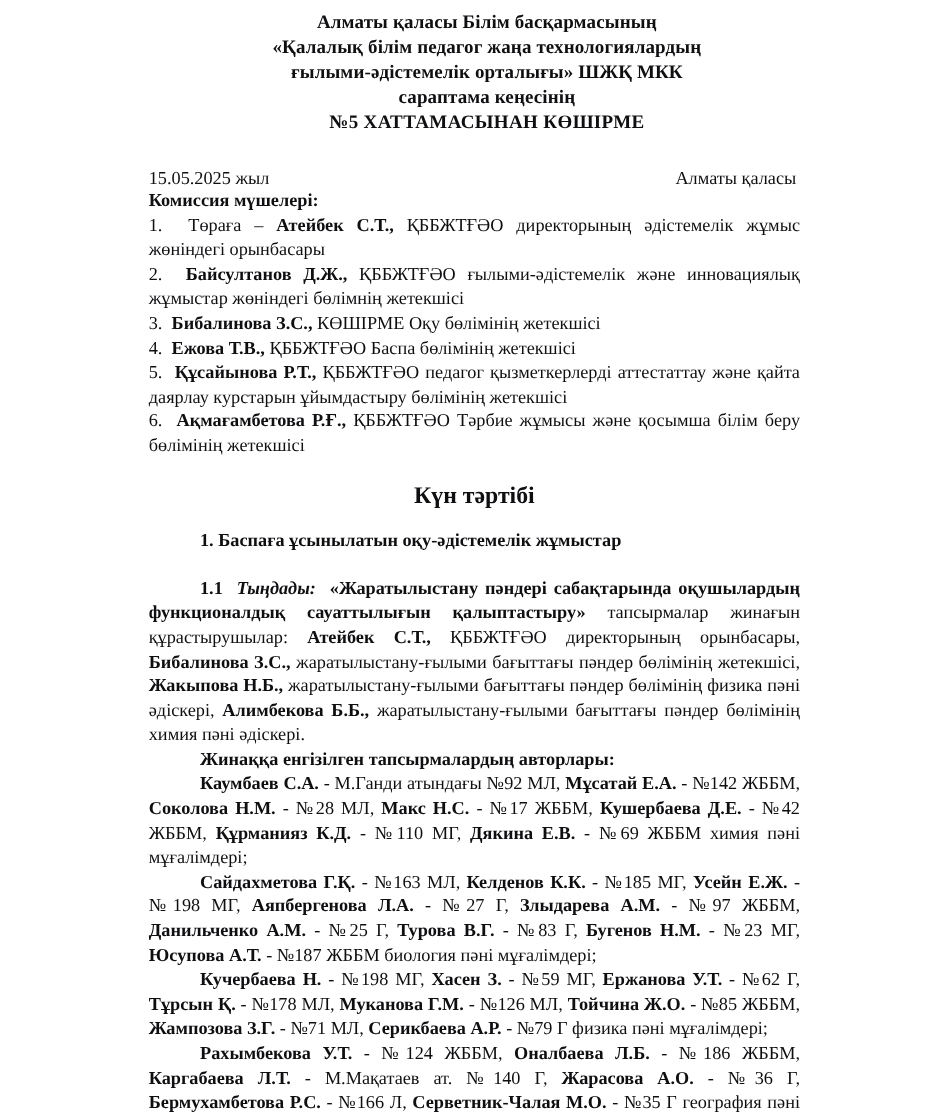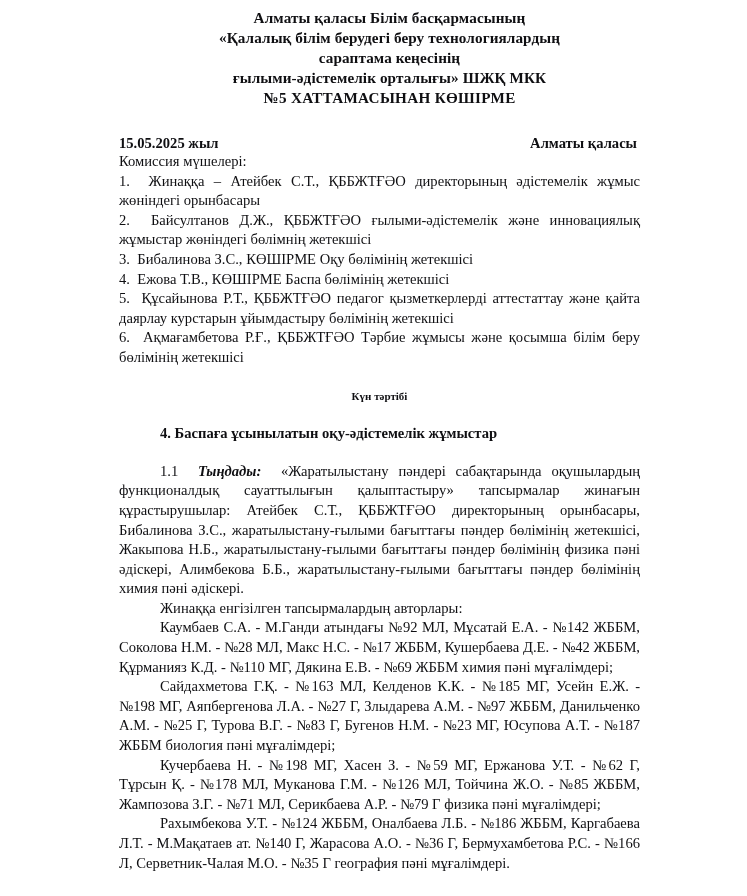--- a/index.html
+++ b/index.html
@@ -34,47 +34,47 @@
     margin: 0 -28px 0 -8px;
   }
   .doc-header .line { display: block; white-space: nowrap; }
   .doc-header .line.caps { letter-spacing: 0.3px; }
 
   
   .date-row {
     display: flex;
     justify-content: space-between;
     align-items: baseline;
-    font-weight: bold;
+    font-weight: normal;
     font-size: 14.6px;
     margin-top: 27px;
     padding-right: 1px;
   }
   .date-row .place { margin-right: 2px; }
 
   
   p.para {
     margin: 0;
     font-size: 14.6px;
     line-height: 19.6px;
     text-align: justify;
     text-justify: inter-word;
     hyphens: none;
   }
   p.para.nojust { text-align: left; }
-  .b { font-weight: normal; }
+  .b { font-weight: bold; }
   .bi { font-weight: bold; font-style: italic; }
 
   .members-title { margin-top: 22px; }
   .member-item { margin-top: 0; }
 
   .center-head {
     text-align: center;
     font-weight: bold;
-    font-size: 11px;
+    font-size: 19px;
     margin: 0;
     line-height: 19.6px;
   }
   .section-title {
     margin: 0;
     font-size: 14.6px;
     line-height: 19.6px;
     font-weight: bold;
     text-indent: 41px;
   }
@@ -82,71 +82,71 @@
   .gap-md { height: 18px; }
   .indent { text-indent: 41px; }
 </style>
 </head>
 <body>
 
 <div class="page">
 
   <div class="doc-header">
     <span class="line">Алматы қаласы Білім басқармасының</span>
-    <span class="line">«Қалалық білім берудегі беру технологиялардың</span>
+    <span class="line">«Қалалық білім педагог жаңа технологиялардың</span>
+    <span class="line">ғылыми-әдістемелік орталығы» ШЖҚ МКК</span>
     <span class="line">сараптама кеңесінің</span>
-    <span class="line">ғылыми-әдістемелік орталығы» ШЖҚ МКК</span>
     <span class="line caps">№5 ХАТТАМАСЫНАН КӨШІРМЕ</span>
   </div>
 
   <div class="date-row">
     <span class="date">15.05.2025 жыл</span>
     <span class="place">Алматы қаласы</span>
   </div>
 
   <p class="para members-title">
     <span class="b">Комиссия мүшелері:</span>
   </p>
 
   <p class="para member-item">
     <span>1.</span>
-    <span>&nbsp;</span><span>Жинаққа – </span><span class="b">Атейбек С.Т.,</span><span> ҚББЖТҒӘО директорының әдістемелік жұмыс жөніндегі орынбасары</span>
+    <span>&nbsp;</span><span>Төраға – </span><span class="b">Атейбек С.Т.,</span><span> ҚББЖТҒӘО директорының әдістемелік жұмыс жөніндегі орынбасары</span>
   </p>
 
   <p class="para member-item">
     <span>2.</span>
     <span>&nbsp;</span><span class="b">Байсултанов Д.Ж.,</span><span> ҚББЖТҒӘО ғылыми-әдістемелік және инновациялық жұмыстар жөніндегі бөлімнің жетекшісі</span>
   </p>
 
   <p class="para member-item nojust">
     <span>3.</span>
     <span>&nbsp;</span><span class="b">Бибалинова З.С.,</span><span> КӨШІРМЕ Оқу бөлімінің жетекшісі</span>
   </p>
 
   <p class="para member-item nojust">
     <span>4.</span>
-    <span>&nbsp;</span><span class="b">Ежова Т.В.,</span><span> КӨШІРМЕ Баспа бөлімінің жетекшісі</span>
+    <span>&nbsp;</span><span class="b">Ежова Т.В.,</span><span> ҚББЖТҒӘО Баспа бөлімінің жетекшісі</span>
   </p>
 
   <p class="para member-item">
     <span>5.</span>
     <span>&nbsp;</span><span class="b">Құсайынова Р.Т.,</span><span> ҚББЖТҒӘО педагог қызметкерлерді аттестаттау және қайта даярлау курстарын ұйымдастыру бөлімінің жетекшісі</span>
   </p>
 
   <p class="para member-item">
     <span>6.</span>
     <span>&nbsp;</span><span class="b">Ақмағамбетова Р.Ғ.,</span><span> ҚББЖТҒӘО Тәрбие жұмысы және қосымша білім беру бөлімінің жетекшісі</span>
   </p>
 
 
   <div class="gap-lg"></div>
   <p class="center-head">Күн тәртібі</p>
 
   <div class="gap-md"></div>
-  <p class="section-title">4. Баспаға ұсынылатын оқу-әдістемелік жұмыстар</p>
+  <p class="section-title">1. Баспаға ұсынылатын оқу-әдістемелік жұмыстар</p>
 
   <div class="gap-md"></div>
 
   <p class="para indent">
     <span class="b">1.1</span>
     <span>&nbsp;</span><span class="bi">Тыңдады:</span>
     <span>&nbsp;</span><span class="b">«Жаратылыстану пәндері сабақтарында оқушылардың функционалдық сауаттылығын қалыптастыру»</span><span> тапсырмалар жинағын құрастырушылар: </span><span class="b">Атейбек С.Т.,</span><span> ҚББЖТҒӘО директорының орынбасары, </span><span class="b">Бибалинова З.С.,</span><span> жаратылыстану-ғылыми бағыттағы пәндер бөлімінің жетекшісі, </span><span class="b">Жакыпова Н.Б.,</span><span> жаратылыстану-ғылыми бағыттағы пәндер бөлімінің физика пәні әдіскері, </span><span class="b">Алимбекова Б.Б.,</span><span> жаратылыстану-ғылыми бағыттағы пәндер бөлімінің химия пәні әдіскері.</span>
   </p>
 
   <p class="para indent">

